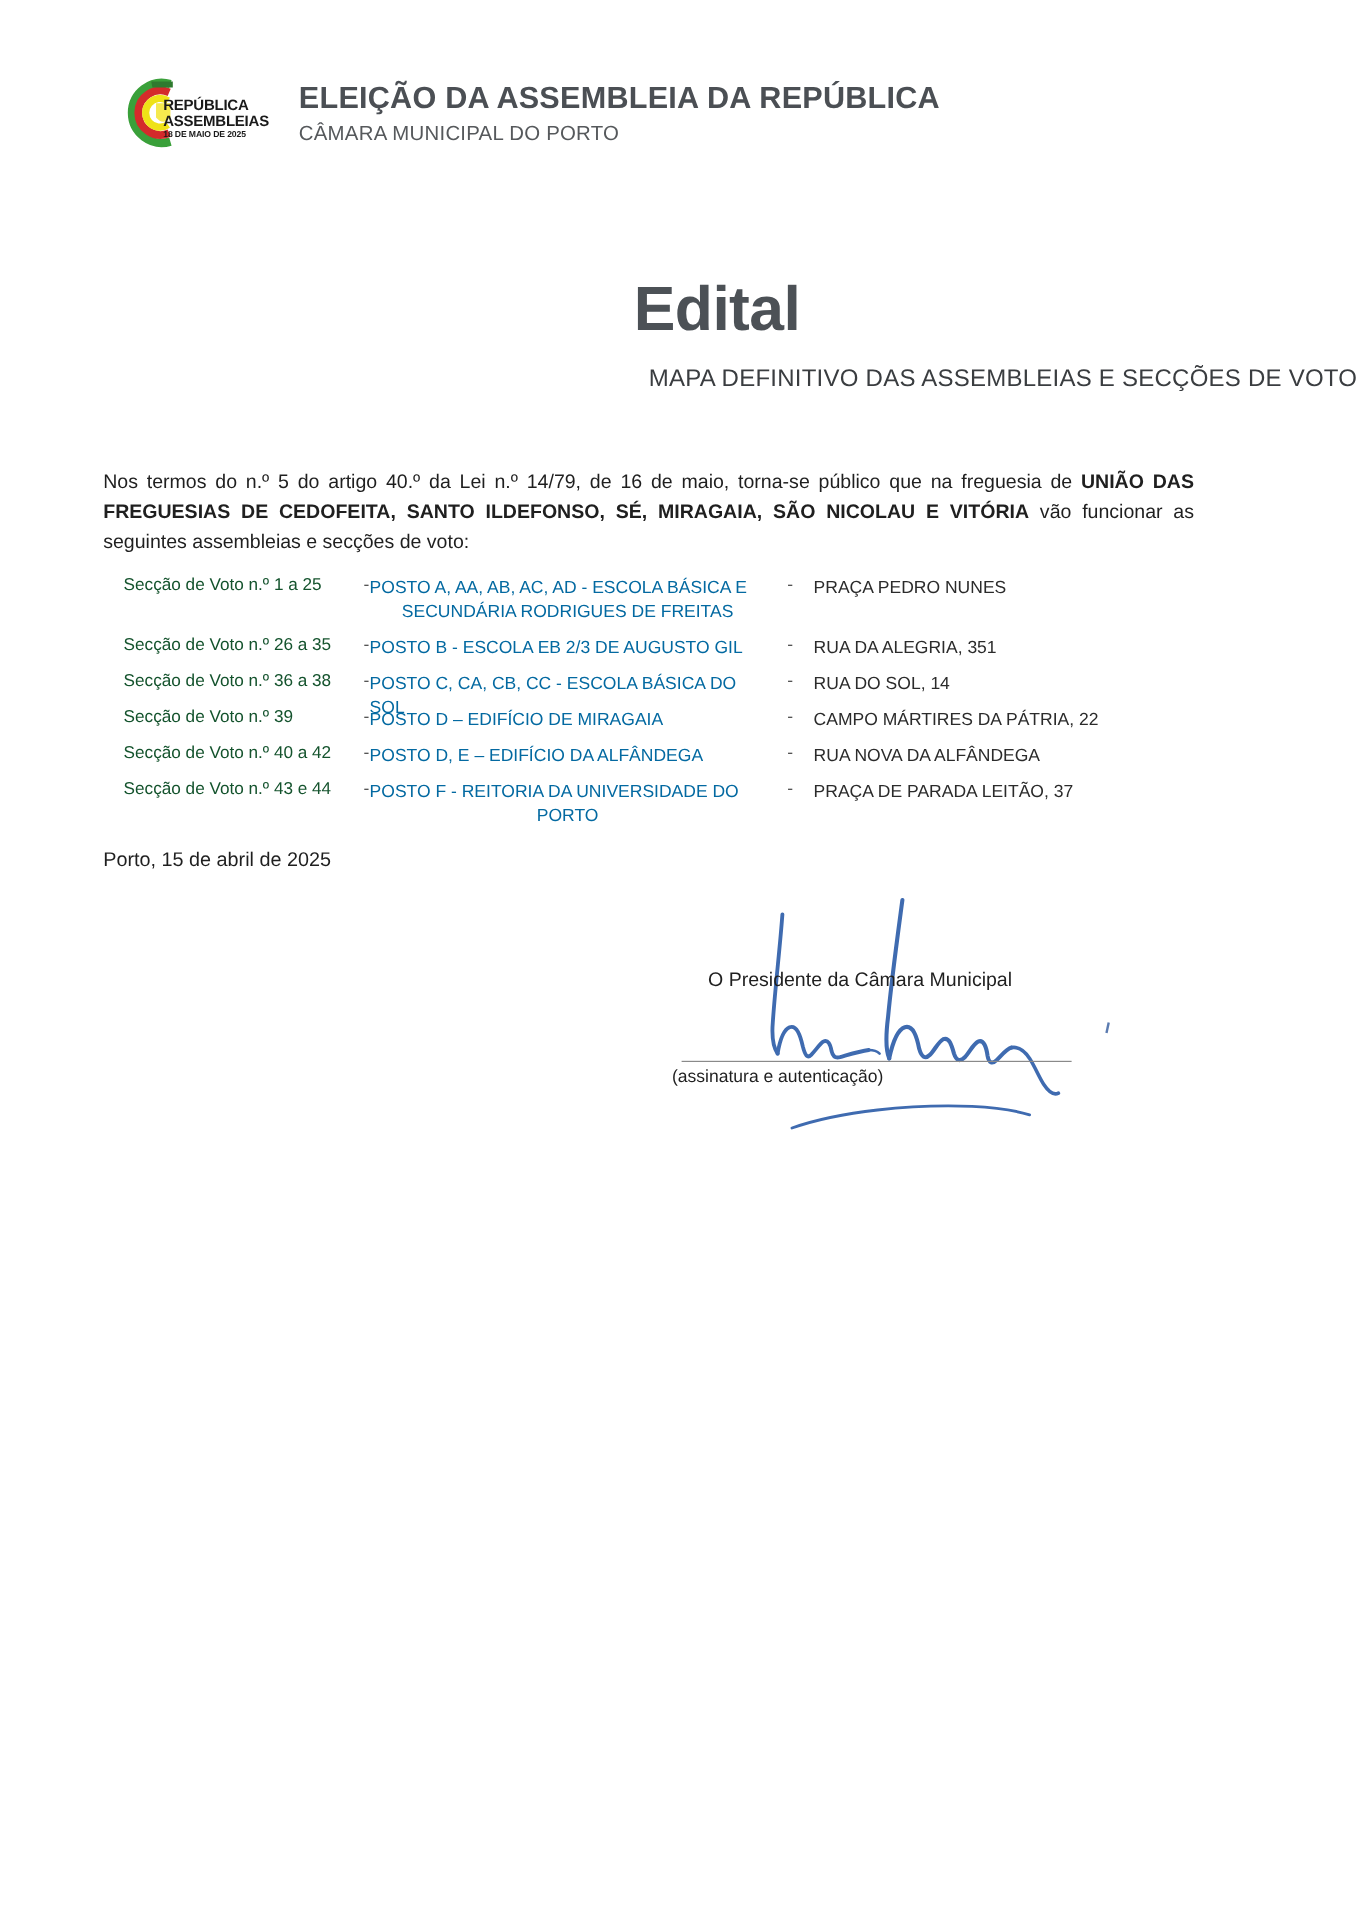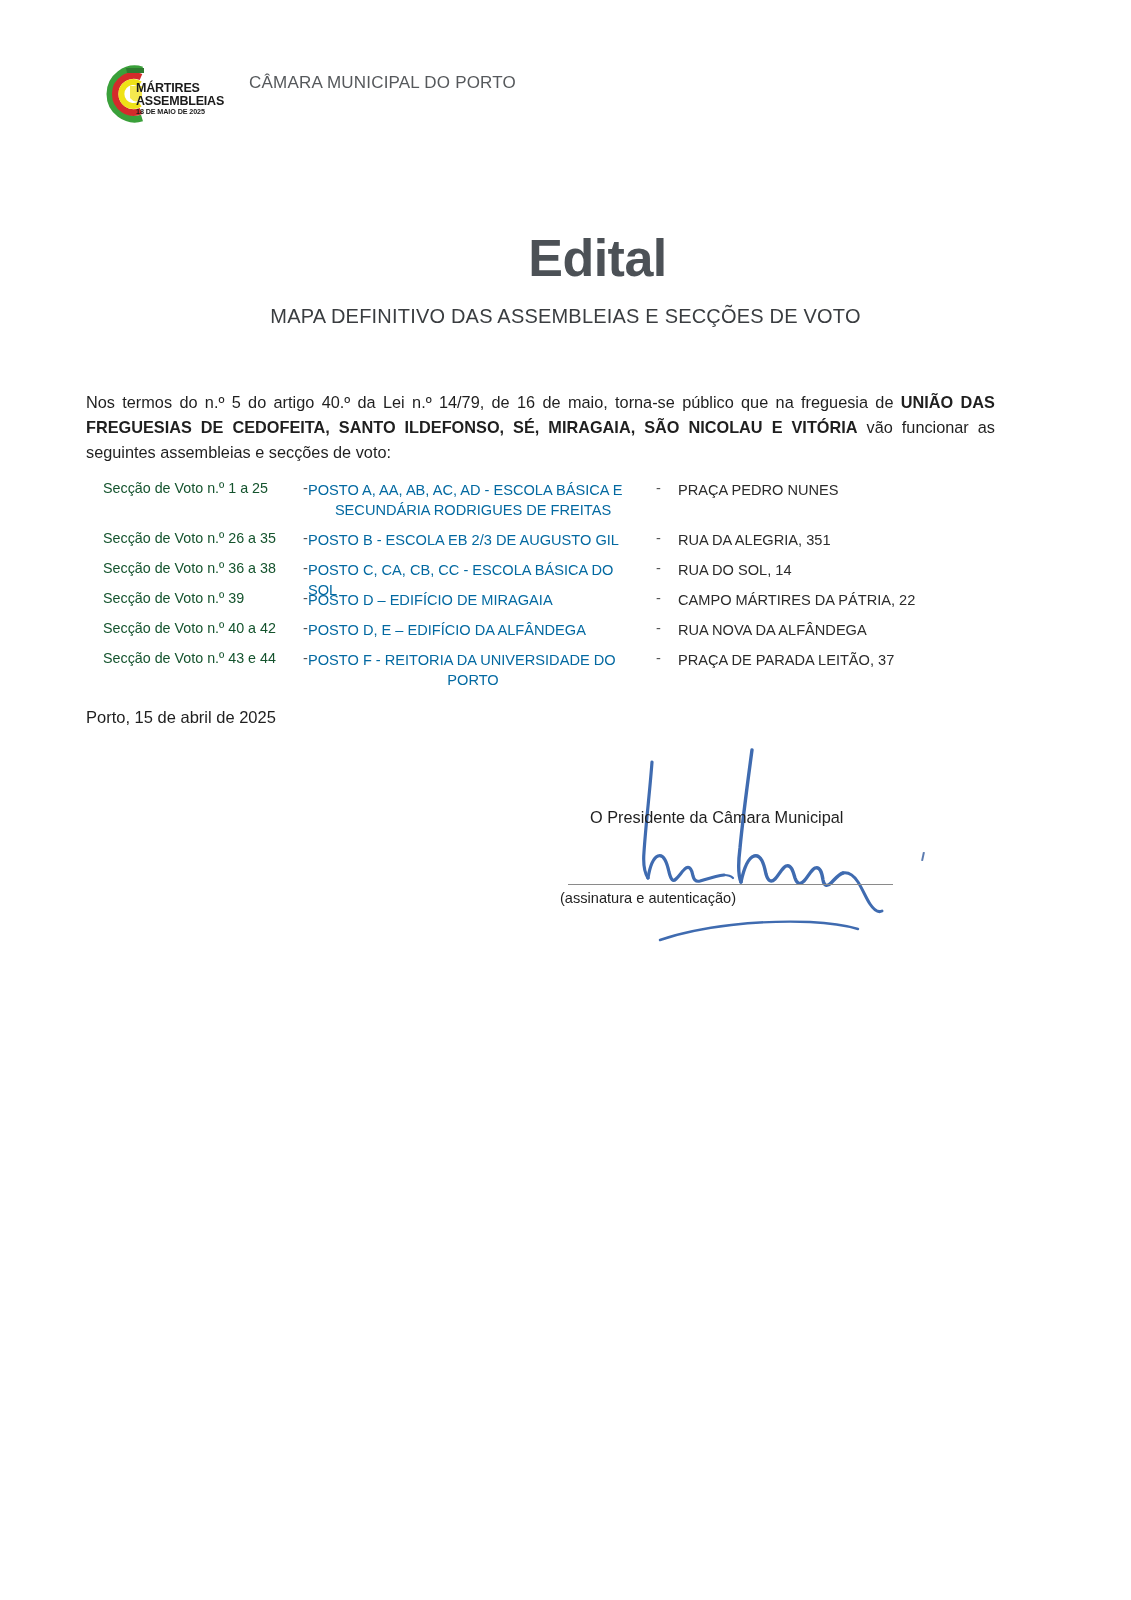--- a/index.html
+++ b/index.html
@@ -94,21 +94,21 @@
     font-weight: bold;
     color: #4c5156;
     letter-spacing: -0.5px;
     padding-left: 32px;
   }
   #doc-subtitle {
     position: absolute;
     left: 0;
     top: 305px;
     width: 1131px;
-    text-align: center;
+    text-align: right;
     font-size: 20px;
     color: #3a3d40;
     letter-spacing: 0.2px;
   }
 
   
   #intro {
     position: absolute;
     left: 86px;
     top: 374px;
@@ -240,27 +240,28 @@
 
   <div id="logo-block">
     <svg id="logo-mark" viewBox="0 0 62 60">
       <path d="M46 6 A 25 25 0 1 0 46 54" fill="none" stroke="#3aa03a" stroke-width="7"></path>
       <path d="M45 13 A 18.5 18.5 0 1 0 45 47" fill="none" stroke="#d42b2b" stroke-width="6.5"></path>
       <path d="M44 20 A 12 12 0 1 0 44 40" fill="none" stroke="#efe217" stroke-width="6"></path>
       <path d="M34 22 L46 22 L46 34 Q 40 41 34 34 Z" fill="#f5e94e"></path>
       <path d="M30 4 L48 4 L48 9 L31 9 Z" fill="#2f7a2f"></path>
     </svg>
     <div id="logo-text">
-      <span class="l1">MÁRTIRES</span>
+      <span class="l1">REPÚBLICA</span>
       <span class="l2">ASSEMBLEIAS</span>
       <span class="l3">18 DE MAIO DE 2025</span>
     </div>
   </div>
 
   <div id="header-titles">
+    <div id="header-title-main">ELEIÇÃO DA ASSEMBLEIA DA REPÚBLICA</div>
     <div id="header-title-sub">CÂMARA MUNICIPAL DO PORTO</div>
   </div>
 </div>
 
 <div id="doc-title">Edital</div>
 <div id="doc-subtitle">MAPA DEFINITIVO DAS ASSEMBLEIAS E SECÇÕES DE VOTO</div>
 
 <p id="intro"><span>Nos termos do n.º 5 do artigo 40.º da Lei n.º 14/79, de 16 de maio, torna-se público que na freguesia de </span><b>UNIÃO DAS FREGUESIAS DE CEDOFEITA, SANTO ILDEFONSO, SÉ, MIRAGAIA, SÃO NICOLAU E VITÓRIA</b><span> vão funcionar as seguintes assembleias e secções de voto:</span></p>
 
 <div id="sections">

